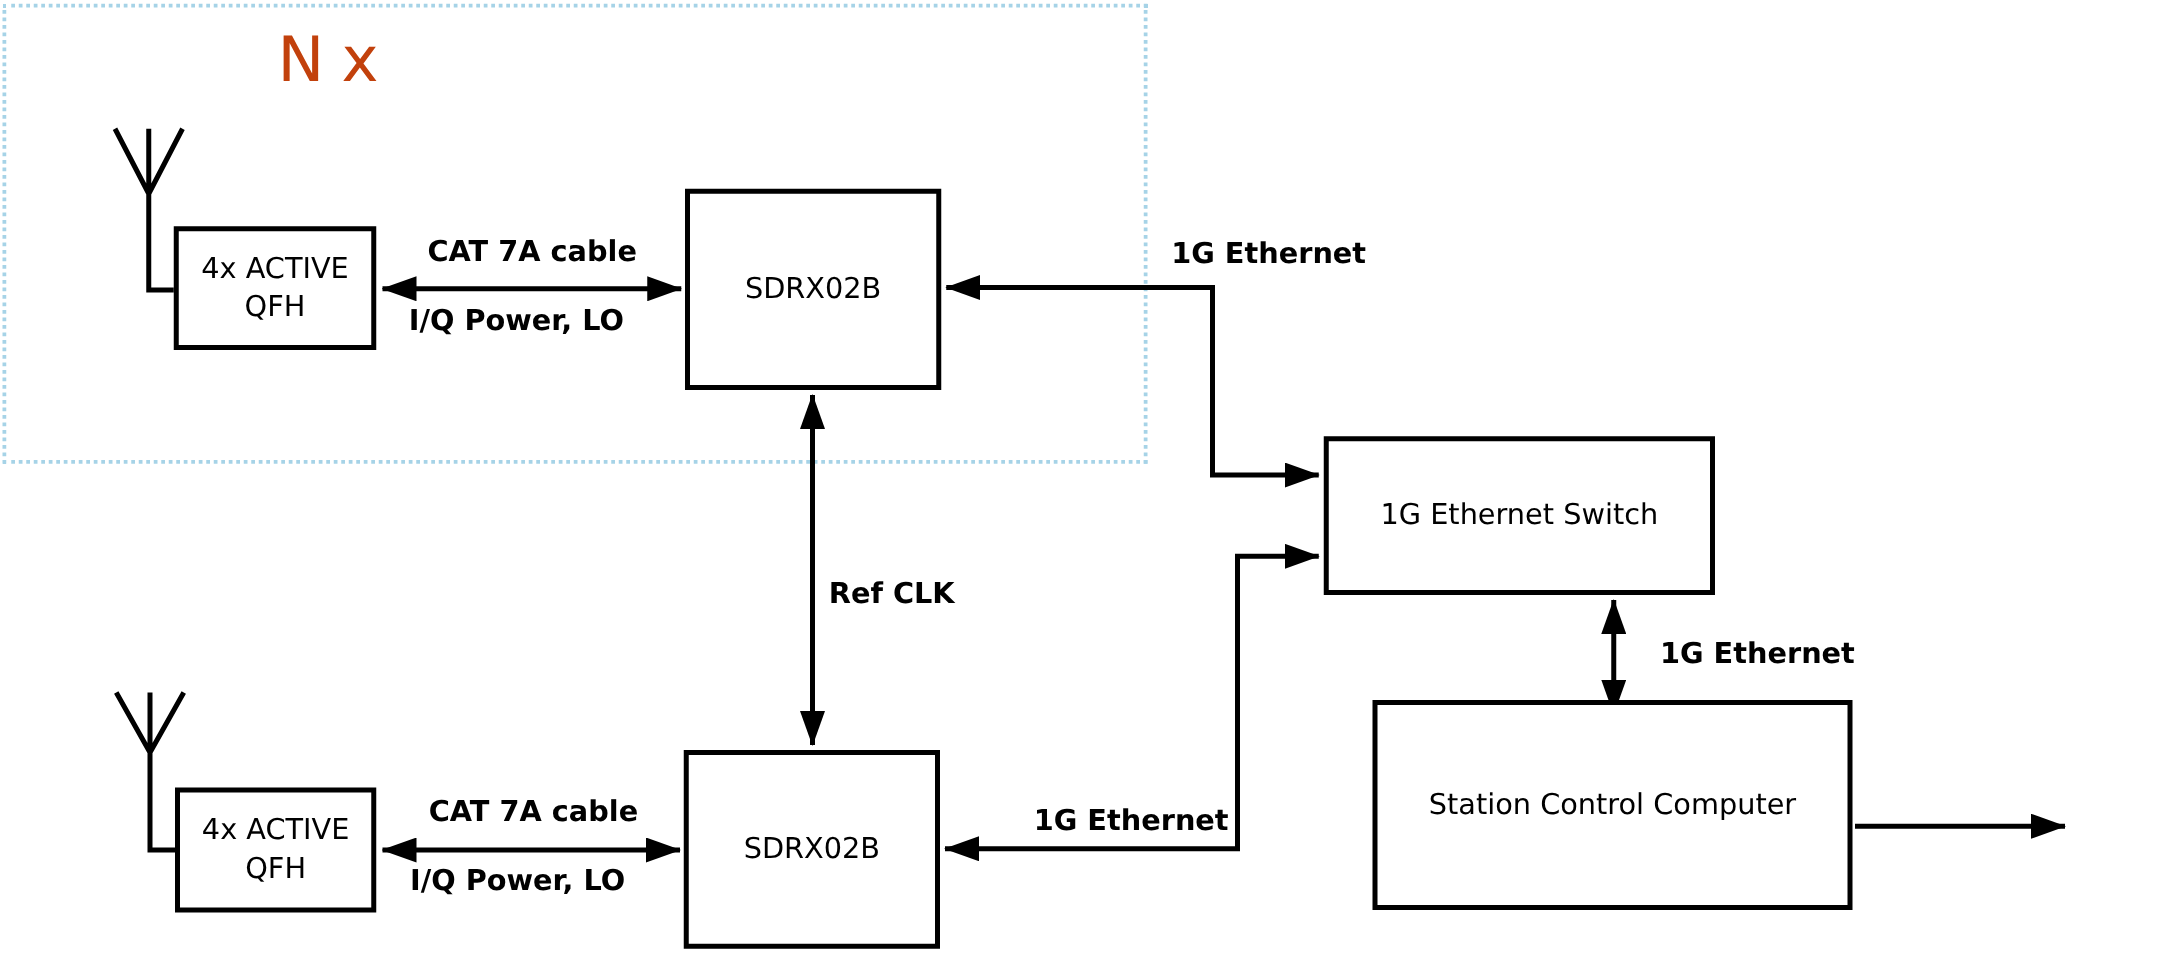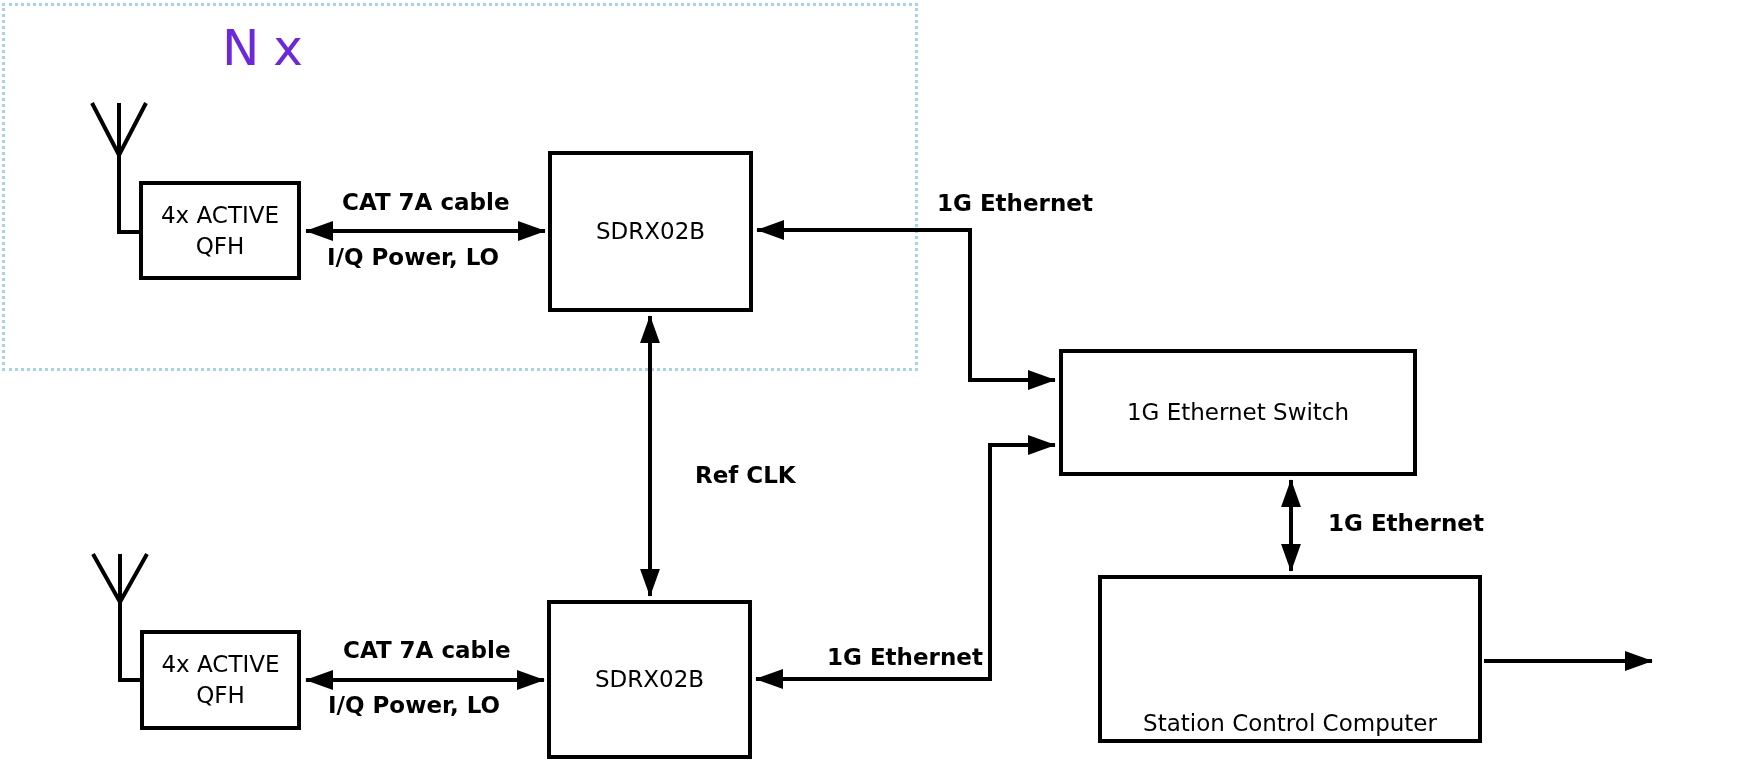--- a/index.html
+++ b/index.html
@@ -24,54 +24,54 @@
     width: 916px; height: 368px;
     border: 3px dotted #a6d3e7;
     box-sizing: border-box;
   }
   .group-label {
     position: absolute;
     left: 222px; top: 22px;
     font-size: 50px;
     line-height: 52px;
     letter-spacing: -1px;
-    color: #6d28d9;
+    color: #c2410c;
     white-space: nowrap;
   }
   .node {
     position: absolute;
     border: 4px solid #000000;
     box-sizing: border-box;
     background: #ffffff;
     display: flex;
     flex-direction: column;
     align-items: center;
     justify-content: center;
     text-align: center;
     font-size: 23px;
     line-height: 31px;
     white-space: nowrap;
   }
   .node-qfh-top     { left: 139px; top: 181px; width: 162px; height: 99px;  }
   .node-sdrx-top    { left: 548px; top: 151px; width: 205px; height: 161px; }
   .node-qfh-bottom  { left: 140px; top: 630px; width: 161px; height: 100px; }
   .node-sdrx-bottom { left: 547px; top: 600px; width: 205px; height: 159px; }
-  .node-switch      { left: 1059px; top: 349px; width: 358px; height: 127px; }
-  .node-computer    { left: 1098px; top: 575px; width: 384px; height: 168px; justify-content: flex-end; }
+  .node-switch      { left: 1059px; top: 349px; width: 313px; height: 127px; }
+  .node-computer    { left: 1098px; top: 560px; width: 384px; height: 168px; }
   .lbl {
     position: absolute;
     font-size: 23px;
     line-height: 28px;
     white-space: nowrap;
     font-weight: bold;
   }
   .lbl-cat7a-top    { left: 342px;  top: 188px; }
   .lbl-iq-top       { left: 327px;  top: 243px; }
   .lbl-eth-top      { left: 937px;  top: 189px; }
-  .lbl-refclk       { left: 663px;  top: 461px; margin-left: 32px; }
+  .lbl-refclk       { left: 663px;  top: 461px; }
   .lbl-cat7a-bottom { left: 343px;  top: 636px; }
   .lbl-iq-bottom    { left: 328px;  top: 691px; }
   .lbl-eth-bottom   { left: 827px;  top: 643px; }
   .lbl-eth-right    { left: 1328px; top: 509px; }
   .lbl-internet     { left: 1512px; top: 596px; }
 </style>
 </head>
 <body>
 
 <div class="canvas">

